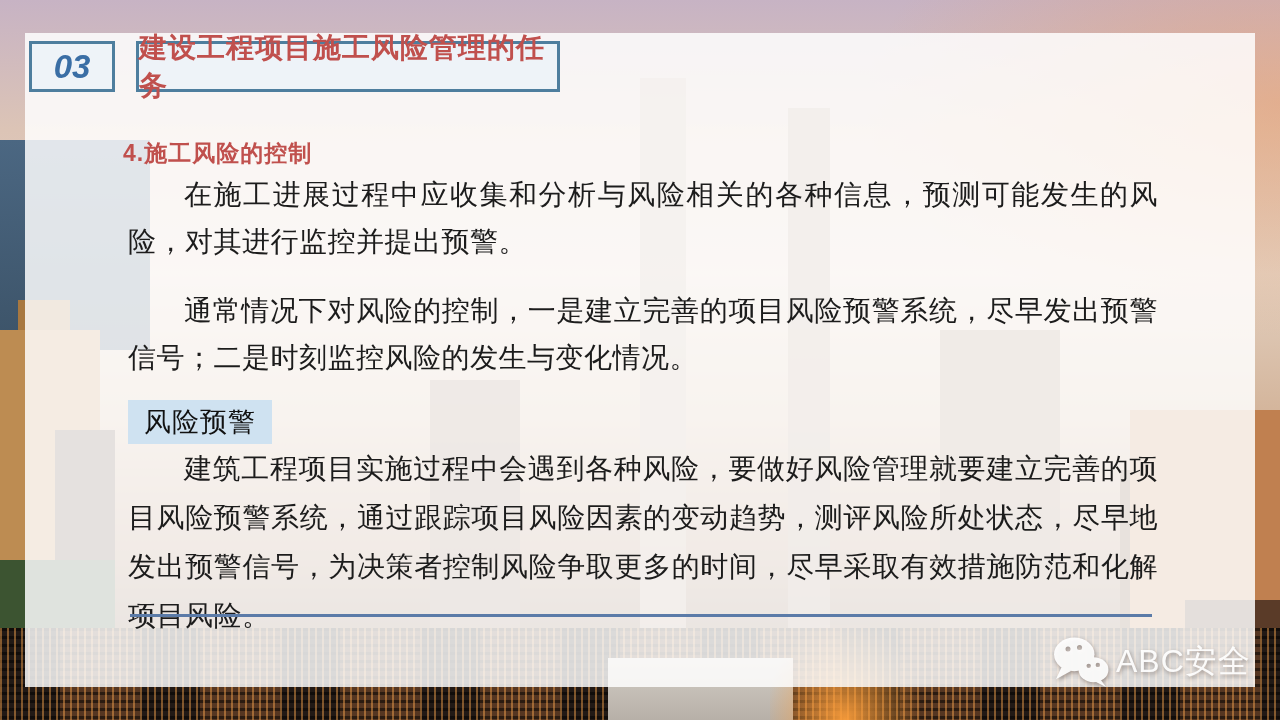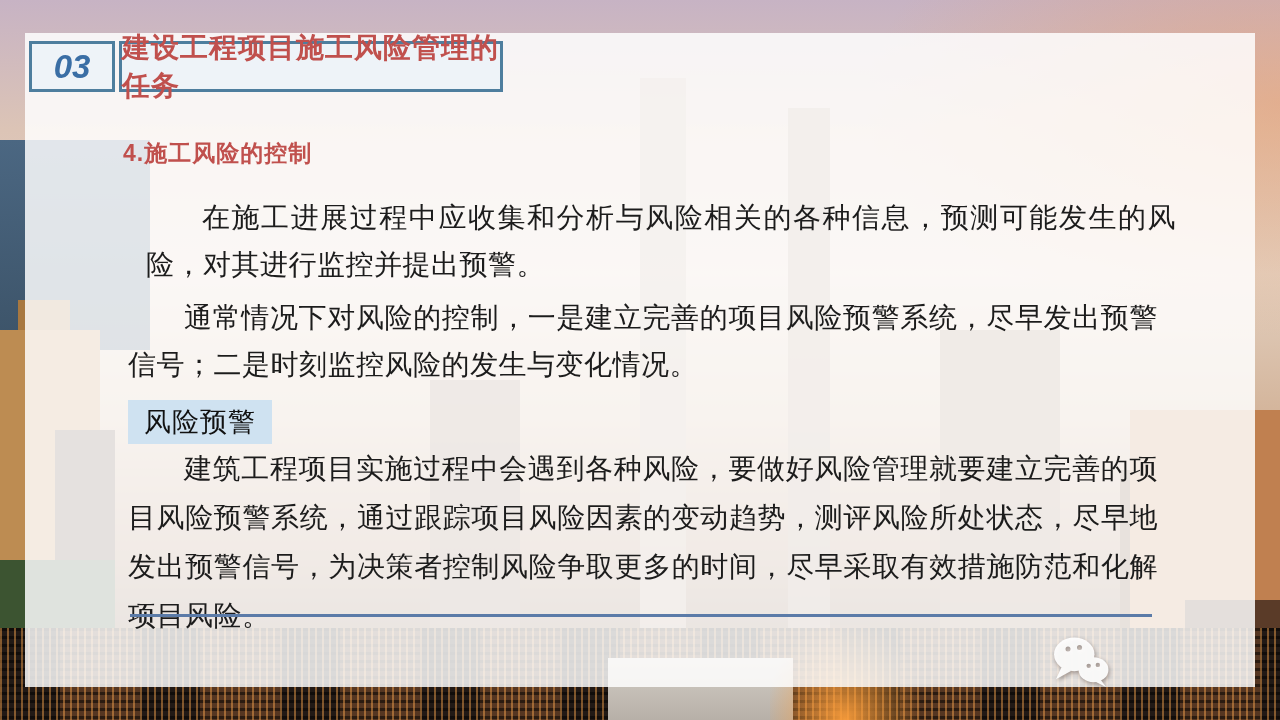--- a/index.html
+++ b/index.html
@@ -57,31 +57,31 @@
   
   .overlay{position:absolute;left:25px;top:33px;width:1230px;height:654px;
     background:rgba(255,255,255,.84);}
 
   
   .content{position:absolute;inset:0;z-index:5;color:var(--body-ink);}
   .num-box{position:absolute;left:29px;top:41px;width:86px;height:51px;
     border:3px solid var(--box-border);background:var(--box-bg);
     display:flex;align-items:center;justify-content:center;
     color:var(--number-blue);font-size:33px;font-weight:700;font-style:italic;}
-  .title-box{position:absolute;left:119px;top:41px;width:384px;height:51px;
+  .title-box{position:absolute;left:136px;top:41px;width:424px;height:51px;
     border:3px solid var(--box-border);background:var(--box-bg);
     display:flex;align-items:center;justify-content:center;
     color:var(--accent-red);font-size:28px;font-weight:700;letter-spacing:1px;}
   .heading{position:absolute;left:123px;top:138px;
     color:var(--accent-red);font-size:23px;font-weight:700;letter-spacing:1px;}
   .para{position:absolute;left:128px;width:1030px;
     font-size:28px;line-height:47px;text-indent:2em;
     text-align:justify;letter-spacing:.5px;}
-  .p1{top:194px;margin-left:18px;}
-  .p2{top:294px;}
+  .p1{top:171px;}
+  .p2{top:287px;}
   .label-box{position:absolute;left:128px;top:400px;height:44px;
     background:var(--label-bg);display:flex;align-items:center;
     padding:12px 16px;font-size:27px;letter-spacing:1px;color:#111;}
   .p3{top:444px;line-height:49px;}
   .divider{position:absolute;left:130px;top:614px;width:1022px;height:3px;
     background:var(--divider-blue);}
 
   
   .watermark{position:absolute;left:1052px;top:636px;display:flex;align-items:center;z-index:6;
     filter:drop-shadow(1px 2px 2px rgba(60,40,30,.45));}
@@ -146,15 +146,16 @@
           <ellipse cx="43" cy="35" rx="15.5" ry="13" fill="white"></ellipse>
           <polygon points="50,45 56,53 44,47" fill="white"></polygon>
           <circle cx="16.5" cy="13.5" r="2.6" fill="black"></circle>
           <circle cx="28.5" cy="12" r="2.6" fill="black"></circle>
           <circle cx="38" cy="31" r="2.3" fill="black"></circle>
           <circle cx="47.5" cy="30" r="2.3" fill="black"></circle>
         </mask>
       </defs>
       <rect x="0" y="0" width="60" height="54" fill="rgba(255,255,255,0.93)" mask="url(#wxmask)"></rect>
     </svg>
+    <span class="wm-text">ABC安全</span>
   </div>
 
 </div>
 
 </body></html>

